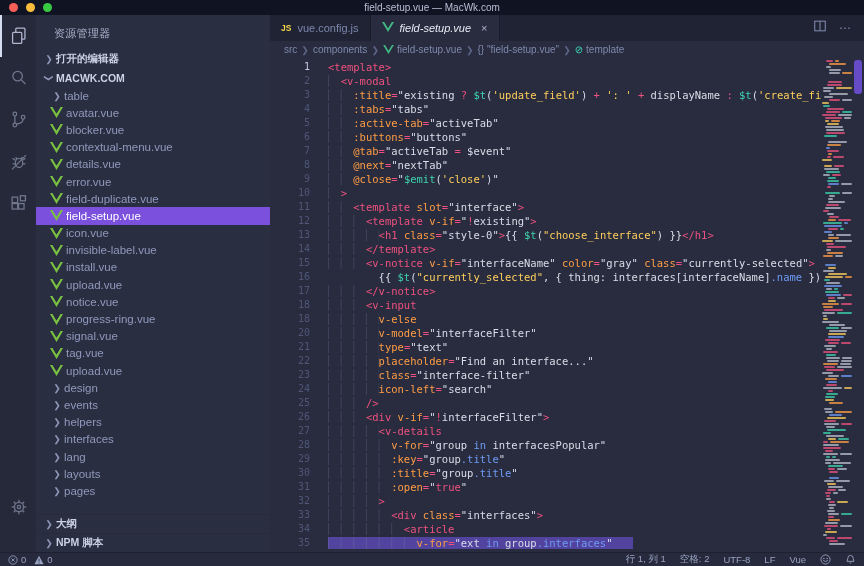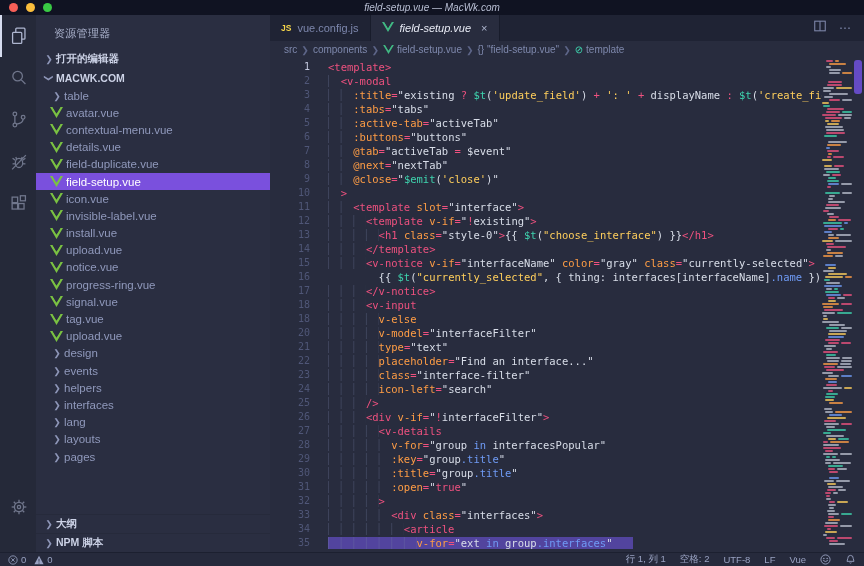--- a/index.html
+++ b/index.html
@@ -1,21 +1,21 @@
 <!DOCTYPE html>
 <html><head>
 <meta charset="utf-8">
 <style>
   * { margin:0; padding:0; box-sizing:border-box; }
   html,body { width:864px; height:566px; overflow:hidden; background:#282c3e;
     font-family:"Liberation Sans", sans-serif; -webkit-font-smoothing:antialiased; }
   #app { width:864px; height:566px; display:flex; flex-direction:column; position:relative; }
 
   
-  .titlebar { height:15px; background:#101322; display:flex; align-items:center; position:relative; flex:none;font-style:italic; }
+  .titlebar { height:15px; background:#101322; display:flex; align-items:center; position:relative; flex:none; }
   .lights { display:flex; gap:8px; margin-left:9px; }
   .light { width:9px; height:9px; border-radius:50%; }
   .titlebar .wtitle { position:absolute; left:0; right:0; text-align:center; font-size:10px; color:#b9bfd4; }
 
   
   .main { flex:1; display:flex; min-height:0; }
 
   
   .actbar { width:36px; background:#252939; display:flex; flex-direction:column; align-items:center; flex:none; }
   .act-item { width:36px; height:42px; display:flex; align-items:center; justify-content:center; opacity:.55; border-left:2px solid transparent; }
@@ -175,28 +175,42 @@
                 <polygon points="0,0 4.8,0 12,12 19.2,0 24,0 12,20" fill="#7ac142"></polygon>
                 <polygon points="4.8,0 9.2,0 12,4.6 14.8,0 19.2,0 12,12" fill="#2a2e41"></polygon>
               </svg></span>
             <span>avatar.vue</span>
           </div>
           <div class="tree-row">
             <span class="vicon"><svg width="13" height="11" viewBox="0 0 24 20">
                 <polygon points="0,0 4.8,0 12,12 19.2,0 24,0 12,20" fill="#7ac142"></polygon>
                 <polygon points="4.8,0 9.2,0 12,4.6 14.8,0 19.2,0 12,12" fill="#2a2e41"></polygon>
               </svg></span>
+            <span>blocker.vue</span>
+          </div>
+          <div class="tree-row">
+            <span class="vicon"><svg width="13" height="11" viewBox="0 0 24 20">
+                <polygon points="0,0 4.8,0 12,12 19.2,0 24,0 12,20" fill="#7ac142"></polygon>
+                <polygon points="4.8,0 9.2,0 12,4.6 14.8,0 19.2,0 12,12" fill="#2a2e41"></polygon>
+              </svg></span>
             <span>contextual-menu.vue</span>
           </div>
           <div class="tree-row">
             <span class="vicon"><svg width="13" height="11" viewBox="0 0 24 20">
                 <polygon points="0,0 4.8,0 12,12 19.2,0 24,0 12,20" fill="#7ac142"></polygon>
                 <polygon points="4.8,0 9.2,0 12,4.6 14.8,0 19.2,0 12,12" fill="#2a2e41"></polygon>
               </svg></span>
             <span>details.vue</span>
+          </div>
+          <div class="tree-row">
+            <span class="vicon"><svg width="13" height="11" viewBox="0 0 24 20">
+                <polygon points="0,0 4.8,0 12,12 19.2,0 24,0 12,20" fill="#7ac142"></polygon>
+                <polygon points="4.8,0 9.2,0 12,4.6 14.8,0 19.2,0 12,12" fill="#2a2e41"></polygon>
+              </svg></span>
+            <span>error.vue</span>
           </div>
           <div class="tree-row">
             <span class="vicon"><svg width="13" height="11" viewBox="0 0 24 20">
                 <polygon points="0,0 4.8,0 12,12 19.2,0 24,0 12,20" fill="#7ac142"></polygon>
                 <polygon points="4.8,0 9.2,0 12,4.6 14.8,0 19.2,0 12,12" fill="#2a2e41"></polygon>
               </svg></span>
             <span>field-duplicate.vue</span>
           </div>
           <div class="tree-row selected">
             <span class="vicon"><svg width="13" height="11" viewBox="0 0 24 20">

